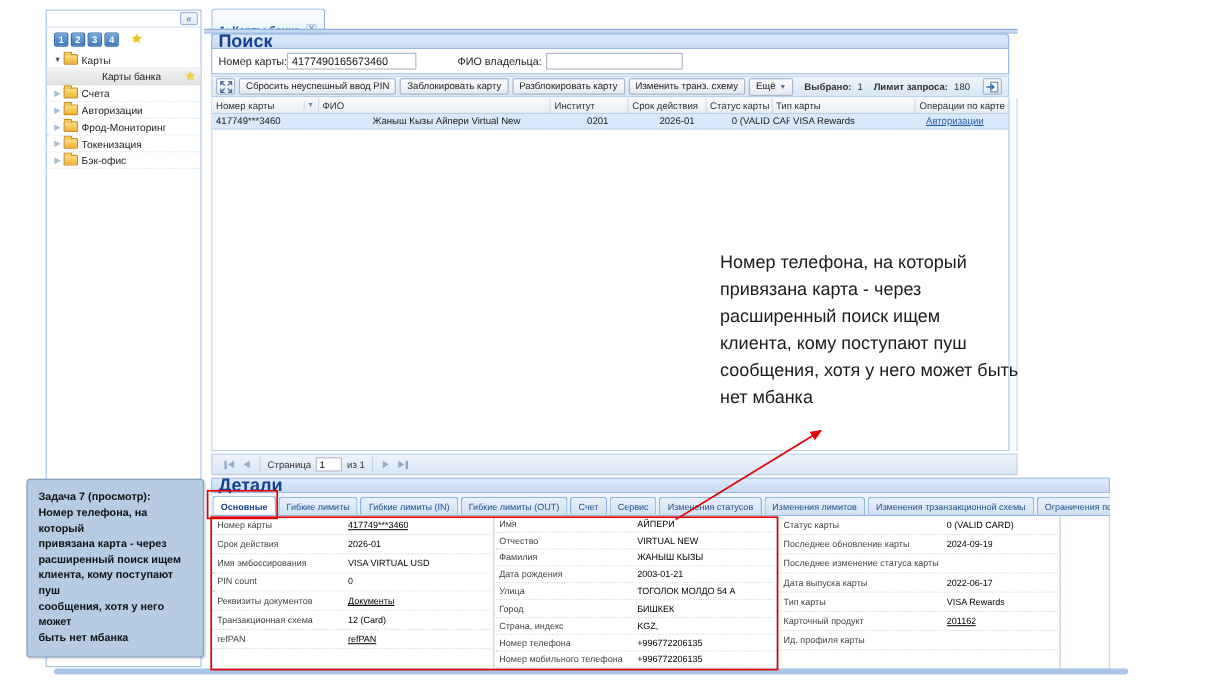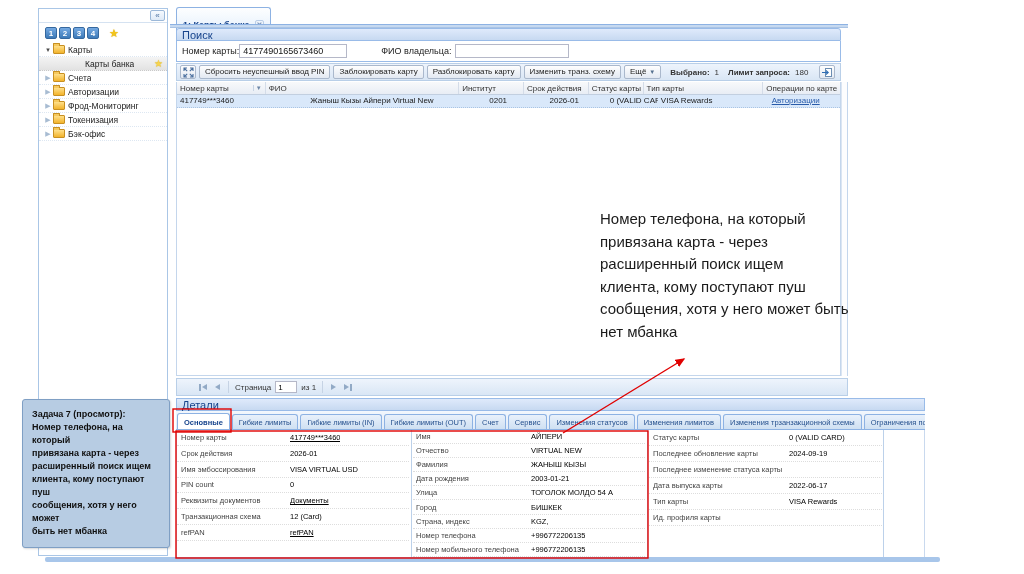--- a/index.html
+++ b/index.html
@@ -29,21 +29,21 @@
 
   
   .maintab{left:176px;top:7px;height:34px;display:flex;align-items:center;gap:5px;padding:0 6px;
     background:linear-gradient(#fdfeff,#dcebfb);border:1px solid #8db2e3;border-bottom:none;border-radius:3px 3px 0 0;
     font-size:9px;font-weight:bold;color:#15428b;cursor:pointer;}
   .tclose{font-size:7px;color:#7a93b8;border:1px solid #b9cde7;border-radius:2px;padding:0 1px;line-height:8px;background:#eef4fb;}
   .tabbar{left:170px;top:24px;width:678px;height:4px;background:#c6d9f0;border-top:1px solid #8db2e3;border-bottom:1px solid #a9c3e4;}
 
   
   .phead{background:linear-gradient(#dfeafb,#c7d9f1);border:1px solid #99bbe8;color:#15428b;
-    font-size:11px;font-weight:normal;display:flex;align-items:center;padding-left:5px;}
+    font-size:15px;font-weight:bold;display:flex;align-items:center;padding-left:5px;}
   .search-head{left:176px;top:28px;width:665px;height:13px;border-radius:3px 3px 0 0;}
   .search-body{left:176px;top:41px;width:665px;height:21px;background:#fff;border:1px solid #99bbe8;border-top:none;
     display:flex;align-items:center;padding-left:5px;font-size:9px;color:#222;}
   .fld{border:1px solid #b5b8c8;height:14px;font-size:9px;padding:0 3px;font-family:"Liberation Sans",sans-serif;color:#111;}
 
   
   .toolbar{left:176px;top:63px;width:665px;height:18px;background:linear-gradient(#eef4fc,#d9e6f5);
     border:1px solid #b9cfe8;display:flex;align-items:center;gap:3px;padding:0 3px;white-space:nowrap;overflow:hidden;}
   .btn{border:1px solid #aab8cc;border-radius:2px;background:linear-gradient(#fefefe,#e3e9f2);
     font-size:8px;color:#222;padding:1px 5px;line-height:10px;cursor:pointer;flex:none;}
@@ -57,21 +57,21 @@
   .ghead{display:flex;height:13px;background:linear-gradient(#f8f9fb,#e8edf5);border-bottom:1px solid #c2cfe0;}
   .gh{font-size:8px;color:#333;padding:1px 3px;border-right:1px solid #d4dce8;overflow:hidden;white-space:nowrap;display:flex;align-items:center;}
   .hmenu{margin-left:auto;font-size:6px;color:#6d87a8;border-left:1px solid #c7d4e4;padding-left:2px;cursor:pointer;}
   .grow{display:flex;height:13px;background:#d9e8fa;border-bottom:1px dotted #a9c4e4;}
   .gc{font-size:8px;color:#1a1a1a;padding:1px 3px;overflow:hidden;white-space:nowrap;}
   .vscroll{left:841px;top:82px;width:7px;height:294px;background:#fdfdfe;border-left:1px solid #dbe5f2;border-right:1px solid #c4d6ec;}
   a.lnk,.lnk{color:#2a5caa;text-decoration:underline;cursor:pointer;}
 
   
   .pager{left:176px;top:378px;width:672px;height:18px;background:linear-gradient(#eef4fc,#d9e6f5);
-    border:1px solid #b9cfe8;display:flex;align-items:center;gap:4px;padding:0 20px;font-size:8px;color:#333;}
+    border:1px solid #b9cfe8;display:flex;align-items:center;gap:4px;padding:0 8px;font-size:8px;color:#333;}
   .pgbtn{display:flex;align-items:center;gap:1px;cursor:pointer;padding:0 2px;}
   .tri-l{width:0;height:0;border-top:3px solid transparent;border-bottom:3px solid transparent;border-right:5px solid #92aac6;}
   .tri-r{width:0;height:0;border-top:3px solid transparent;border-bottom:3px solid transparent;border-left:5px solid #92aac6;}
   .pbar{width:2px;height:7px;background:#92aac6;}
   .psep{width:1px;height:12px;background:#c6d3e4;margin:0 2px;}
   .pinput{width:22px;height:12px;border:1px solid #b5b8c8;font-size:8px;text-align:left;padding:0 2px;background:#fff;}
 
   
   .dt-head{left:176px;top:398px;width:749px;height:13px;}
   .dt-tabs{left:176px;top:411px;width:749px;height:19px;display:flex;align-items:flex-end;gap:2px;padding-left:1px;
@@ -345,20 +345,24 @@
         </div>
       <div class="drow">
           <span class="dlab">Дата выпуска карты</span>
           <span class="dval">2022-06-17</span>
         </div>
       <div class="drow">
           <span class="dlab">Тип карты</span>
           <span class="dval">VISA Rewards</span>
         </div>
       <div class="drow">
+          <span class="dlab">Карточный продукт</span>
+          <span class="dval lnk">201162</span>
+        </div>
+      <div class="drow">
           <span class="dlab">Ид. профиля карты</span>
           <span class="dval"></span>
         </div>
     </div>
     <div class="dsep" style="left:706px;"></div>
   </div>
 
   <div class="abs hscrollbar"></div>
 
   <div class="abs note">Номер телефона, на который

